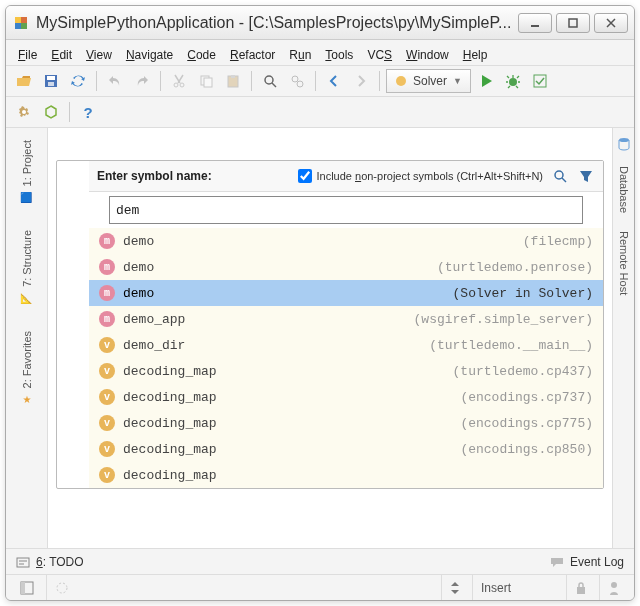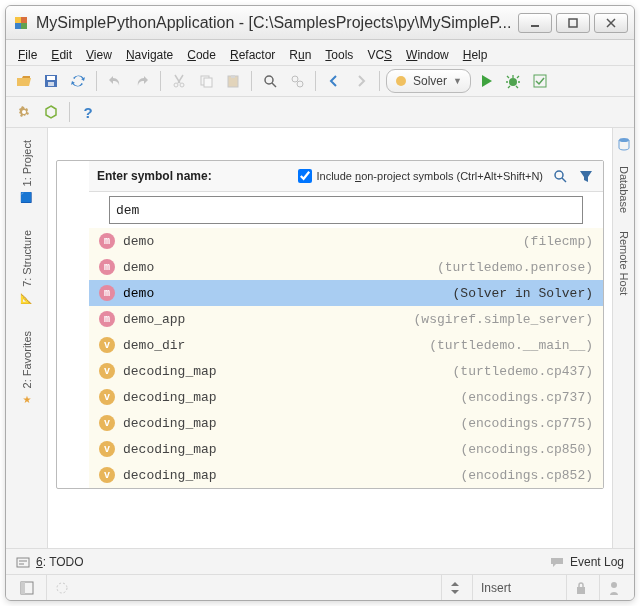--- a/index.html
+++ b/index.html
@@ -12,21 +12,21 @@
   .winbtns { display:flex; gap:4px; }
   .winbtn { width:34px; height:20px; border:1px solid #aaa; border-radius:3px; background:linear-gradient(#fff,#e3e3e3); display:flex; align-items:center; justify-content:center; font-size:11px; color:#555; }
   
   .menubar { height:26px; display:flex; align-items:flex-end; padding:0 6px; background:#f4f4f4; border-bottom:1px solid #ddd; gap:2px; }
   .menuitem { padding:3px 6px; color:#222; cursor:default; }
   .menuitem u { text-decoration: underline; }
   
   .toolbar { display:flex; align-items:center; padding:3px 6px; background:#f4f4f4; border-bottom:1px solid #ddd; gap:3px; flex-wrap: wrap; }
   .tbtn { width:24px; height:24px; display:flex; align-items:center; justify-content:center; border:1px solid transparent; border-radius:3px; }
   .sep { width:1px; height:20px; background:#ccc; margin:0 3px; }
-  .runconfig { height:24px; padding:0 8px; border:1px solid #bbb; border-radius:9px; background:linear-gradient(#fff,#eee); display:flex; align-items:center; gap:6px; font-size:12px; color:#444; }
+  .runconfig { height:24px; padding:0 8px; border:1px solid #bbb; border-radius:0; background:linear-gradient(#fff,#eee); display:flex; align-items:center; gap:6px; font-size:12px; color:#444; }
   .runconfig .chev { font-size:9px; color:#777; }
   
   .body { flex:1; display:flex; overflow:hidden; position:relative; }
   .leftgutter { width:42px; background:#f4f4f4; border-right:1px solid #ddd; display:flex; flex-direction:column; align-items:center; padding-top:6px; gap:14px; }
   .vtab { writing-mode: vertical-rl; transform: rotate(180deg); font-size:11px; color:#555; padding:6px 2px; display:flex; align-items:center; gap:4px; cursor:default; }
   .vtab .dot { width:14px; height:14px; writing-mode:horizontal-tb; transform:rotate(180deg); display:flex; align-items:center; justify-content:center; font-size:10px; }
   .rightgutter { width:22px; background:#f4f4f4; border-left:1px solid #ddd; display:flex; flex-direction:column; align-items:center; gap:10px; padding-top:8px; }
   .rvtab { writing-mode: vertical-rl; font-size:11px; color:#555; padding:4px 2px; cursor:default; }
   .center { flex:1; background:#fff; position:relative; display:flex; flex-direction:column; }
   
@@ -307,21 +307,20 @@
               <span class="loc">(encodings.cp775)</span>
             </div>
             <div class="row">
               <span class="badge v">v</span>
               <span class="name">decoding_map</span>
               <span class="loc">(encodings.cp850)</span>
             </div>
             <div class="row">
               <span class="badge v">v</span>
               <span class="name">decoding_map</span>
-              <span class="loc">(encodings.cp852)</span>
             </div>
           </div>
       </div>
     </div>
 
     <div class="rightgutter">
       <span>
           <svg width="16" height="16">
             <ellipse cx="8" cy="4" rx="5" ry="2" fill="#6aa0d8"></ellipse>
             <path d="M3 4v8c0 1 2 2 5 2s5-1 5-2V4" fill="none" stroke="#6aa0d8"></path>

